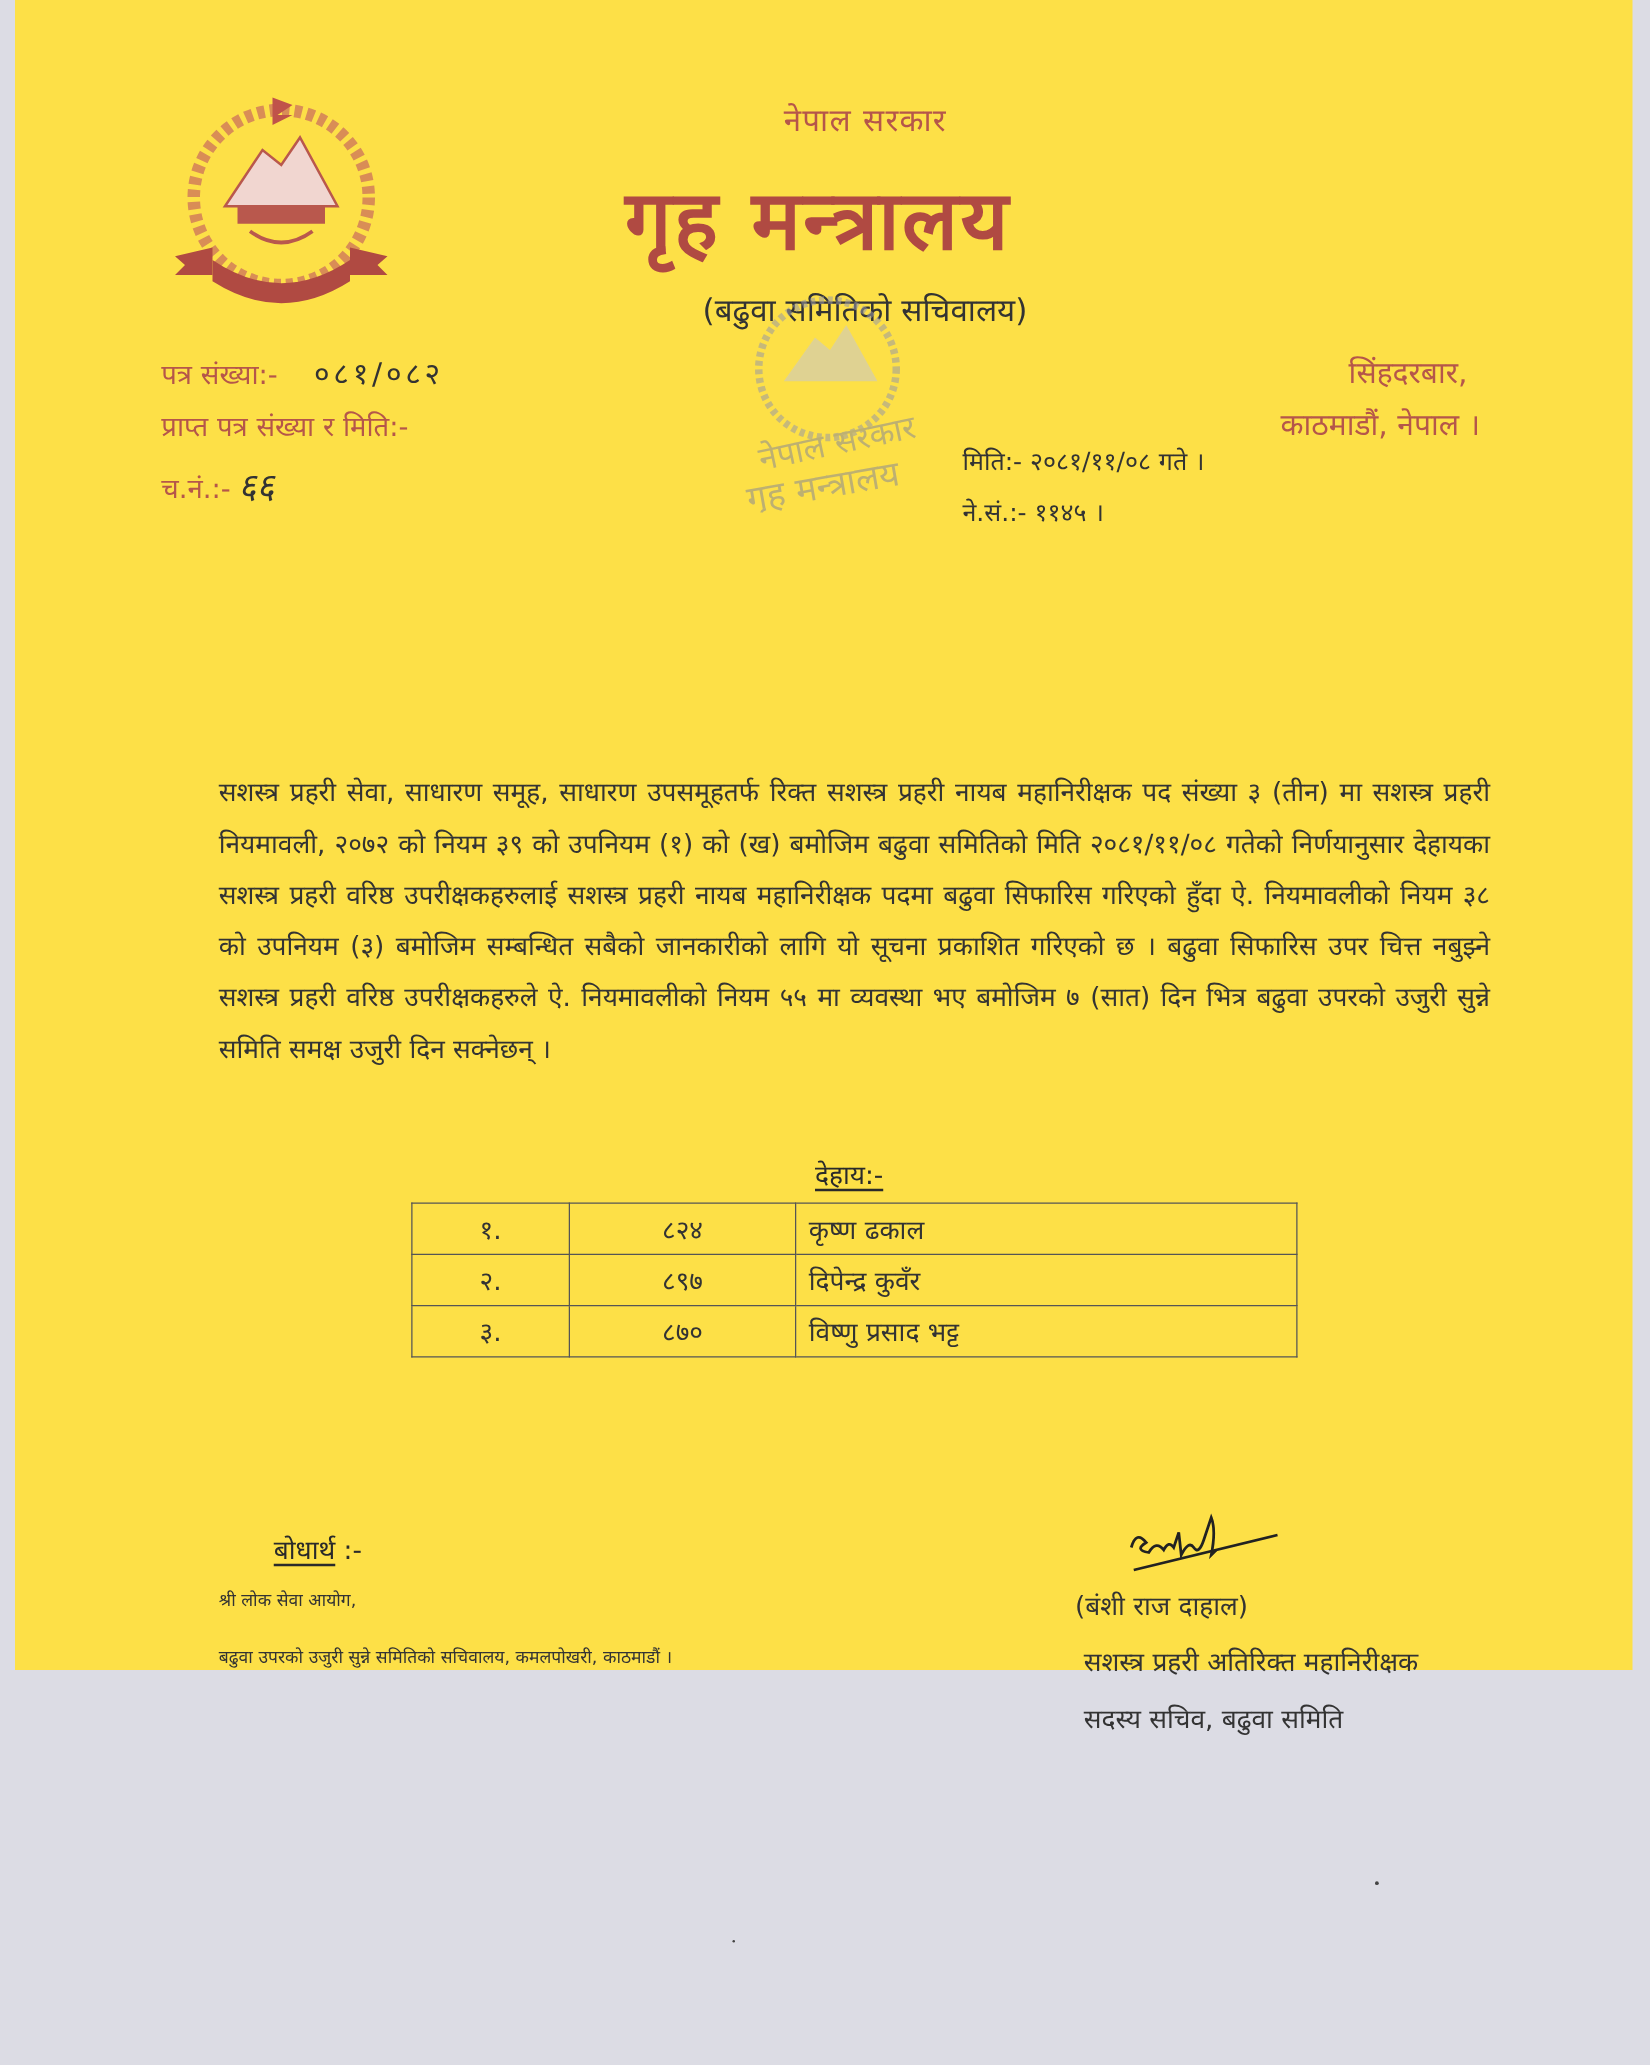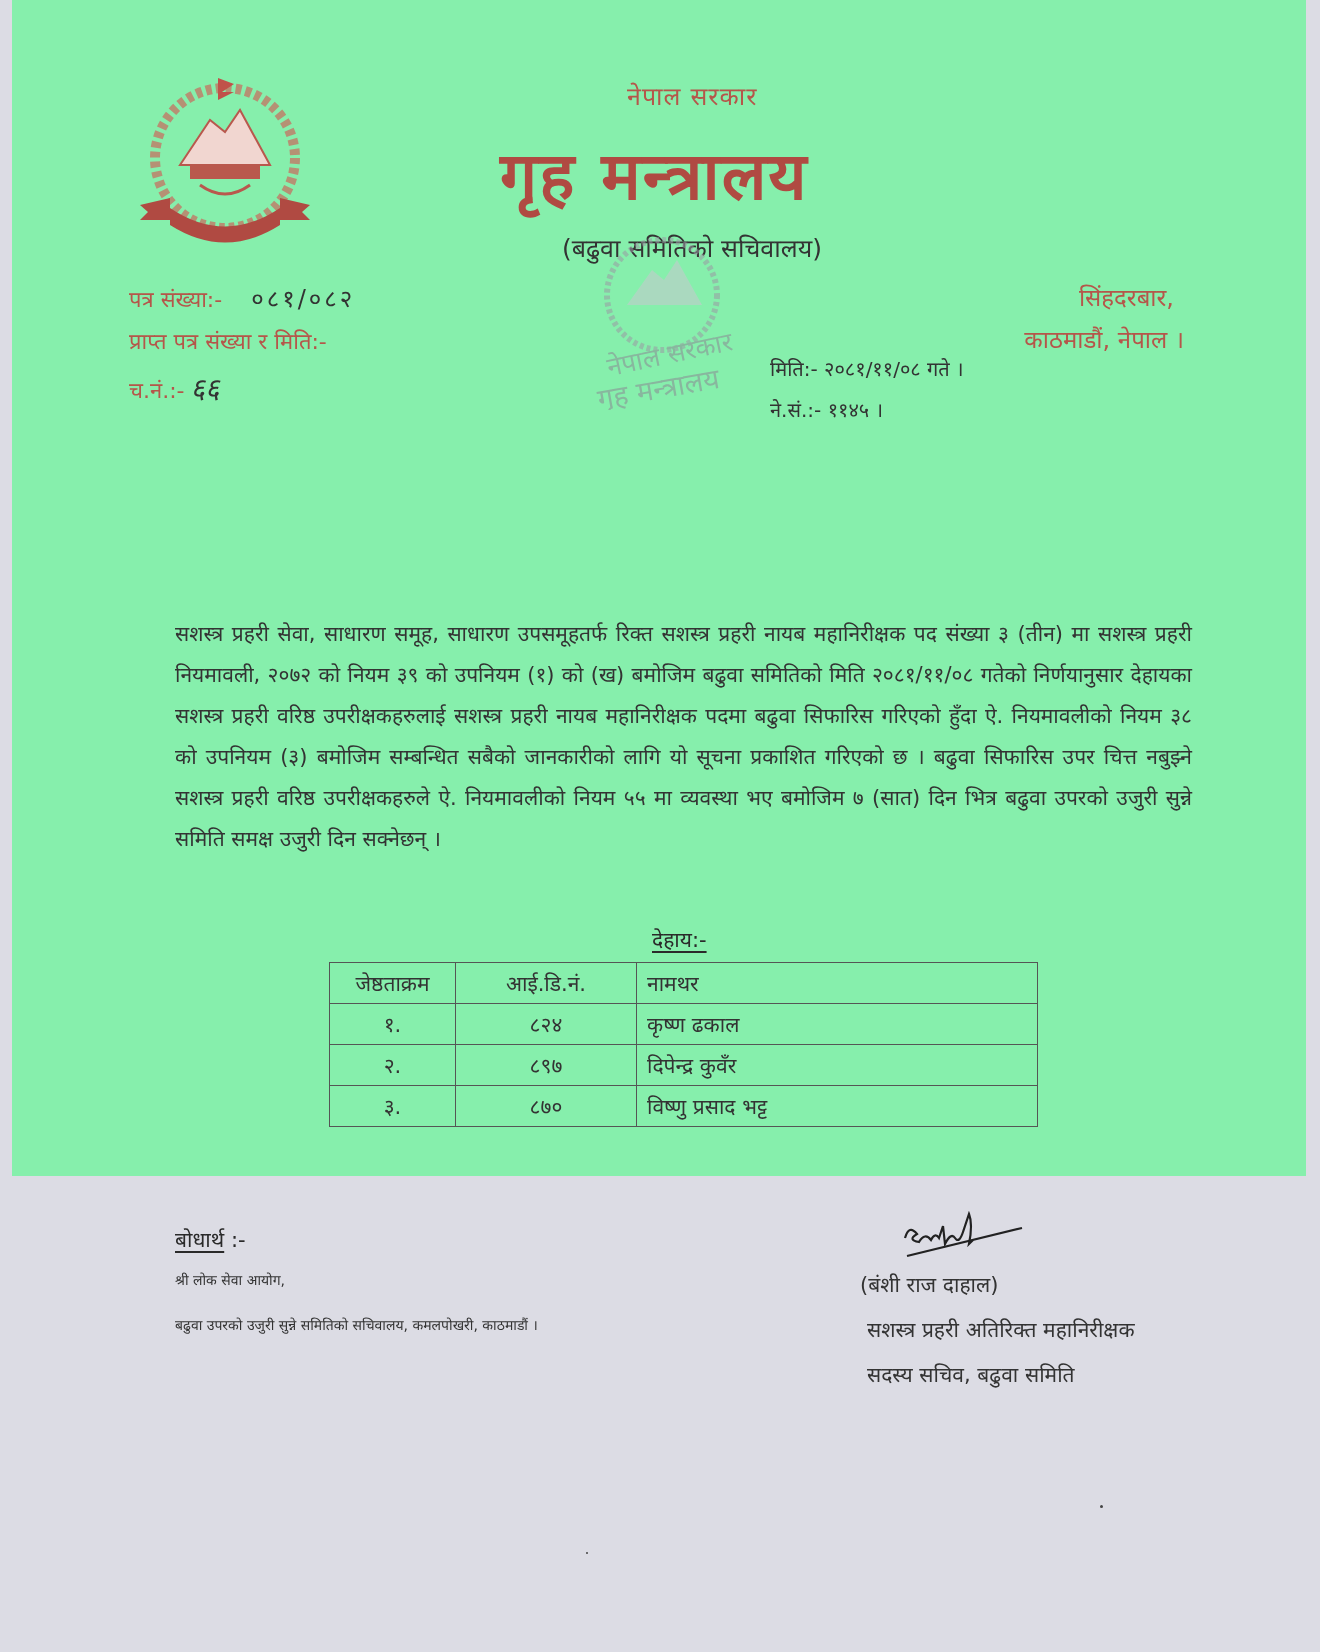--- a/index.html
+++ b/index.html
@@ -5,22 +5,22 @@
   html, body { margin: 0; padding: 0; }
   body {
     width: 1320px; height: 1652px;
     background: #dcdce4;
     font-family: "DejaVu Sans", sans-serif;
     color: #2a2a2a;
     position: relative;
     overflow: hidden;
   }
   .page {
-    position: absolute; left: 12px; top: 0; width: 1294px; height: 1176px;
-    background: #86efac;
+    position: absolute; left: 12px; top: 0; width: 1294px; height: 1336px;
+    background: #fde047;
   }
   .abs { position: absolute; white-space: nowrap; }
   .red { color: #b5564a; }
   .emblem { position: absolute; left: 118px; top: 70px; width: 190px; height: 180px; }
   .stamp { position: absolute; left: 560px; top: 230px; width: 180px; height: 180px; opacity: 0.55; }
   .gov { left: 615px; top: 78px; font-size: 25px; letter-spacing: 1px; }
   .ministry { left: 488px; top: 128px; font-size: 66px; font-weight: bold; color: #b04a42; letter-spacing: 2px; font-family: "DejaVu Serif", serif; }
   .secretariat { left: 550px; top: 230px; font-size: 25px; color: #333; text-align: right; }
   .meta-l { left: 117px; font-size: 22px; }
   .meta-l .v { color: #333; font-size: 24px; margin-left: 29px; letter-spacing: 3px; }
@@ -36,21 +36,21 @@
   .dehay { left: 640px; top: 925px; font-size: 21px; text-decoration: underline; text-underline-offset: 4px; }
   table.list {
     position: absolute; left: 317px; top: 962px; width: 709px;
     border-collapse: collapse; font-size: 21px; color: #333;
   }
   table.list th, table.list td { border: 1.5px solid #555; height: 40px; padding: 0 10px; font-weight: normal; }
   table.list .c1 { width: 105px; text-align: center; }
   table.list .c2 { width: 160px; text-align: center; }
   table.list .c3 { text-align: left; }
   .cc-head { left: 163px; top: 1225px; font-size: 21px; }
-  .cc-head u { text-underline-offset: 4px; }
+  .cc-head u { text-underline-offset: 4px; margin-left: 44px; }
   .cc-line { left: 163px; font-size: 14px; color: #333; }
   .sig { position: absolute; left: 885px; top: 1208px; width: 140px; height: 55px; }
   .signer { left: 855px; font-size: 21px; color: #333; }
   .dot { position: absolute; width: 3px; height: 3px; background: #444; border-radius: 50%; }
 </style>
 </head>
 <body>
 
 <div class="page">
 
@@ -91,25 +91,20 @@
   <div class="abs date" style="top:355px">मिति:- २०८१/११/०८ गते ।</div>
   <div class="abs date" style="top:396px">ने.सं.:- ११४५ ।</div>
 
 
   <div class="body-text">सशस्त्र प्रहरी सेवा, साधारण समूह, साधारण उपसमूहतर्फ रिक्त सशस्त्र प्रहरी नायब महानिरीक्षक पद संख्या ३ (तीन) मा सशस्त्र प्रहरी नियमावली, २०७२ को नियम ३९ को उपनियम (१) को (ख) बमोजिम बढुवा समितिको मिति २०८१/११/०८ गतेको निर्णयानुसार देहायका सशस्त्र प्रहरी वरिष्ठ उपरीक्षकहरुलाई सशस्त्र प्रहरी नायब महानिरीक्षक पदमा बढुवा सिफारिस गरिएको हुँदा ऐ. नियमावलीको नियम ३८ को उपनियम (३) बमोजिम सम्बन्धित सबैको जानकारीको लागि यो सूचना प्रकाशित गरिएको छ । बढुवा सिफारिस उपर चित्त नबुझ्ने सशस्त्र प्रहरी वरिष्ठ उपरीक्षकहरुले ऐ. नियमावलीको नियम ५५ मा व्यवस्था भए बमोजिम ७ (सात) दिन भित्र बढुवा उपरको उजुरी सुन्ने समिति समक्ष उजुरी दिन सक्नेछन् ।</div>
 
   <div class="abs dehay">देहाय:-</div>
 
   <table class="list">
     <tbody>
-        <tr>
-      <th class="c1">जेष्ठताक्रम</th>
-      <th class="c2">आई.डि.नं.</th>
-      <th class="c3">नामथर</th>
-    </tr>
     <tr>
       <td class="c1">१.</td>
       <td class="c2">८२४</td>
       <td class="c3">कृष्ण ढकाल</td>
     </tr>
     <tr>
       <td class="c1">२.</td>
       <td class="c2">८९७</td>
       <td class="c3">दिपेन्द्र कुवँर</td>
     </tr>

